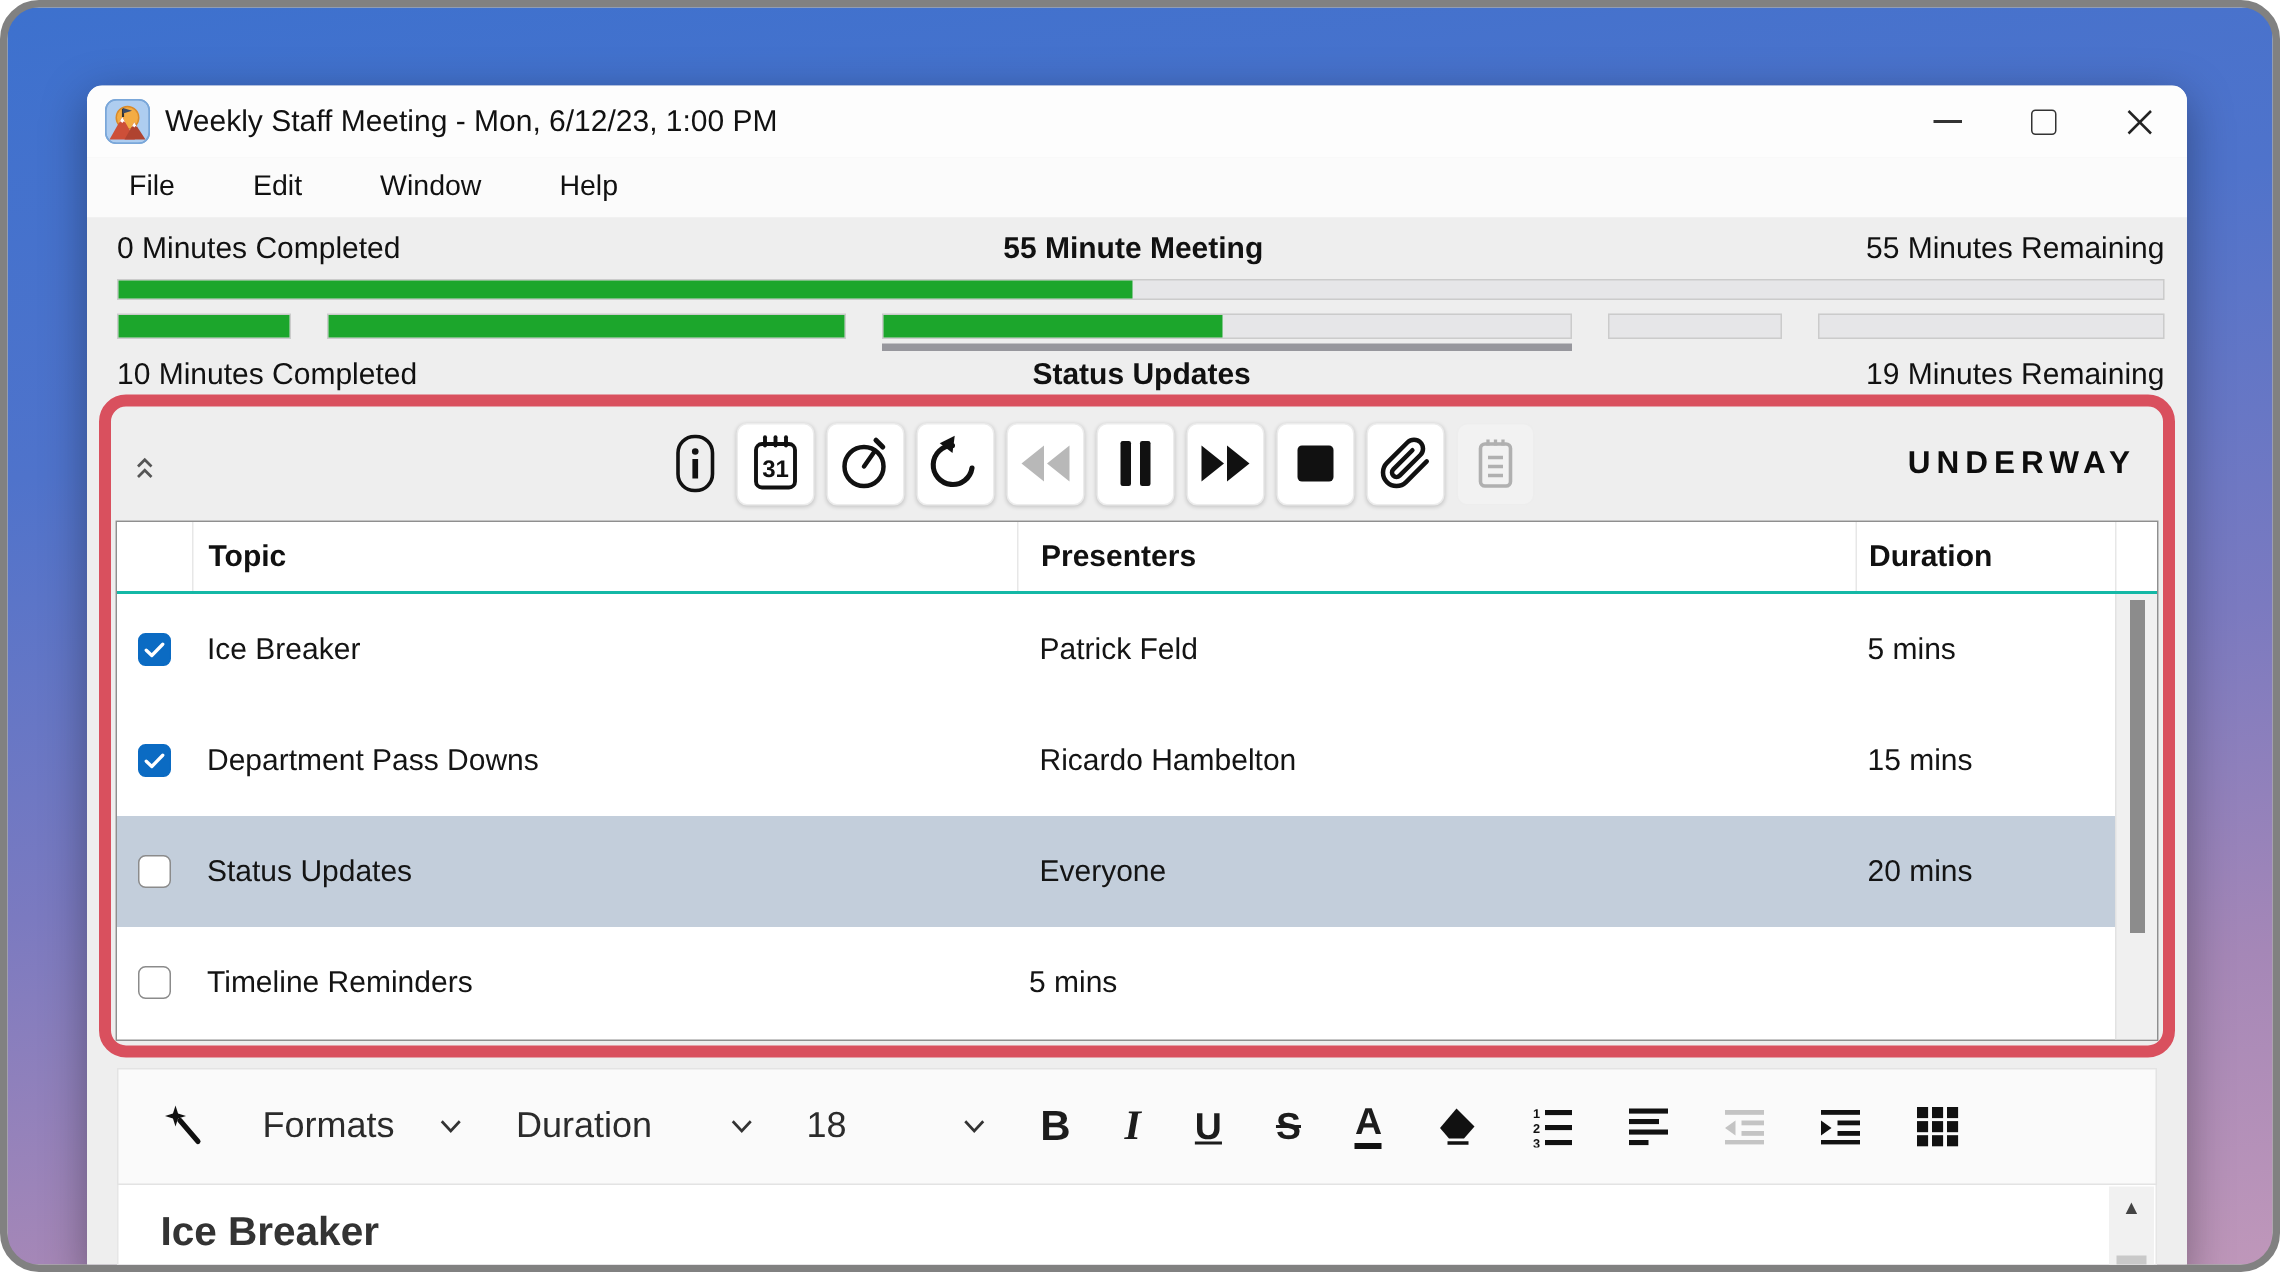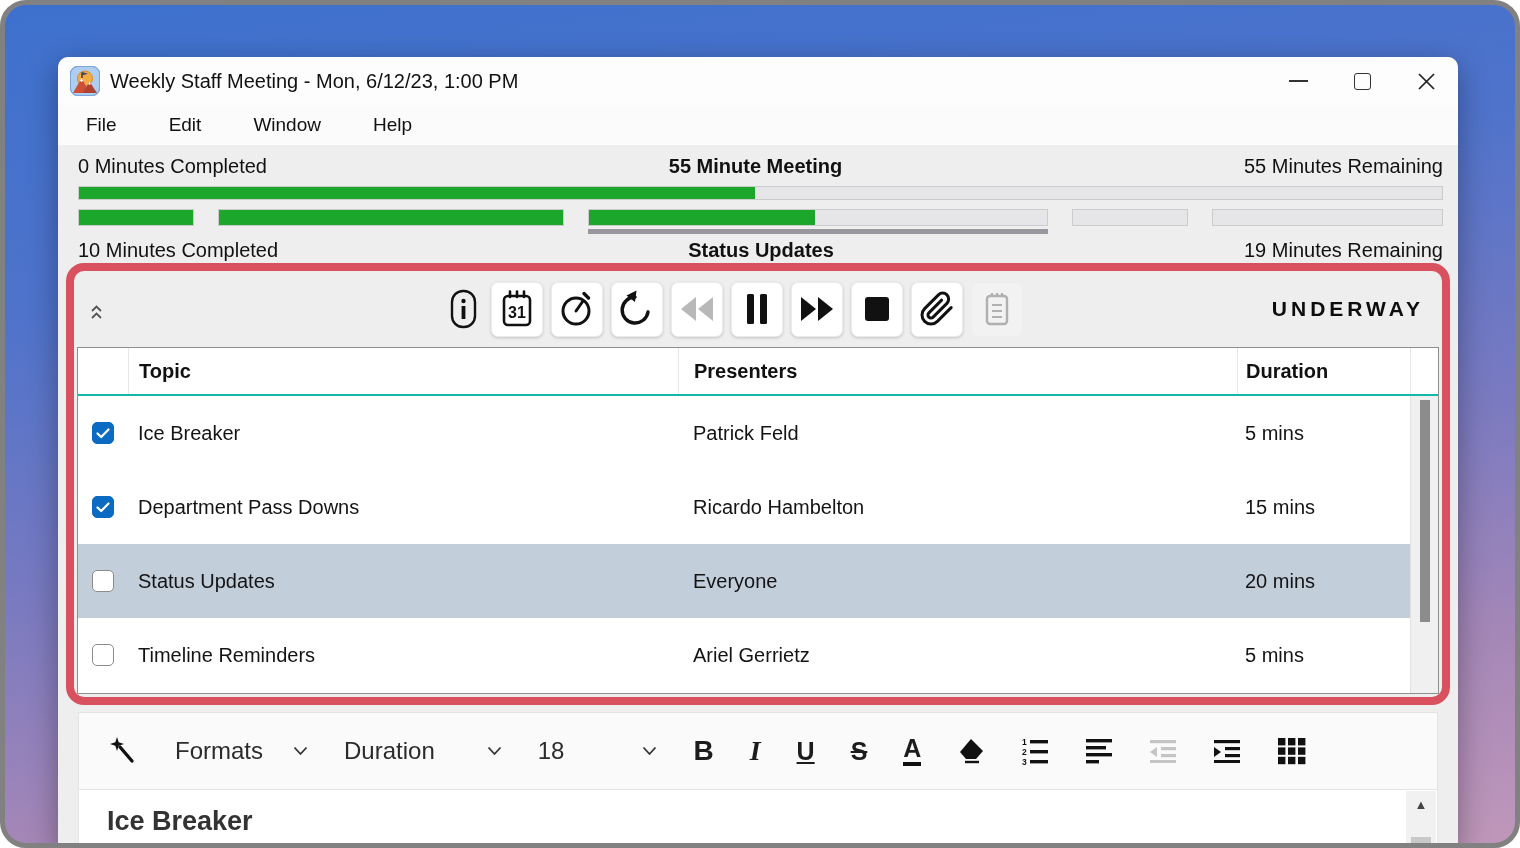--- a/index.html
+++ b/index.html
@@ -292,21 +292,20 @@
                 </div>
                 <div class="col-topic">Status Updates</div>
                 <div class="col-presenter">Everyone</div>
                 <div class="col-duration">20 mins</div>
               </div>
               <div class="trow">
                 <div class="col-check">
                   <div class="checkbox"></div>
                 </div>
                 <div class="col-topic">Timeline Reminders</div>
-                <div class="col-presenter">Ariel Gerrietz</div>
                 <div class="col-duration">5 mins</div>
               </div>
             </div>
           <div class="v-scroll">
             <div class="v-thumb"></div>
           </div>
         </div>
       </div>
     </div>
 

